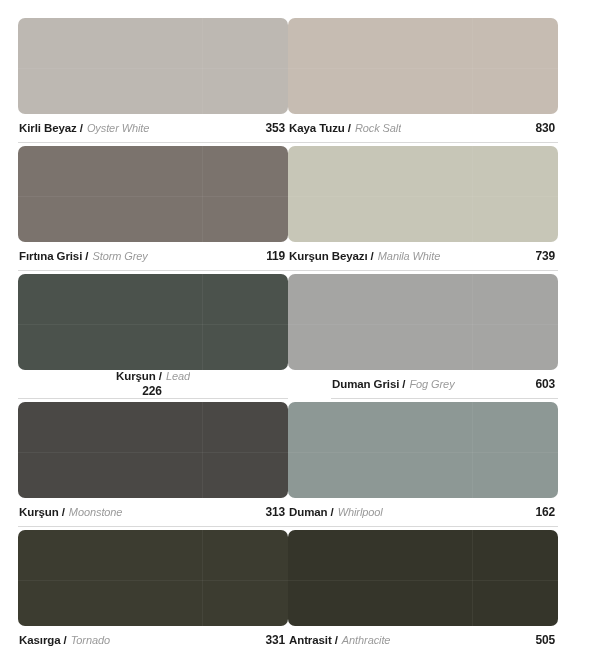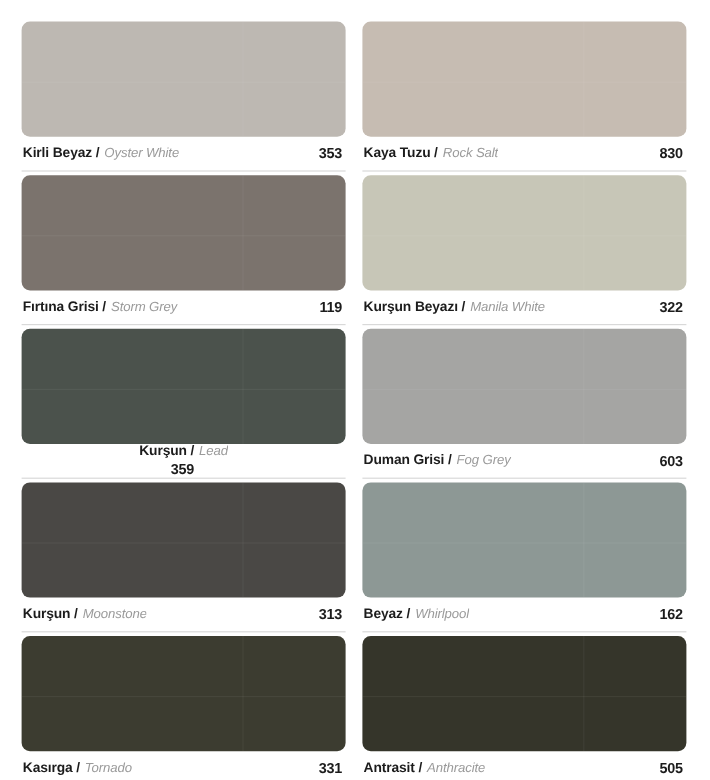--- a/index.html
+++ b/index.html
@@ -15,21 +15,20 @@
   }
 
   #palette-sheet {
     width: 592px;
     height: 640px;
     box-sizing: border-box;
     padding: 18px 34px 0 18px;
     display: flex;
     flex-direction: row;
     justify-content: space-between;
-    gap: 14px;
   }
 
   .palette-column {
     width: 270px;
     display: flex;
     flex-direction: column;
   }
 
   .swatch-card {
     width: 270px;
@@ -144,21 +143,21 @@
     </div>
 
     <div class="swatch-card">
       <div class="swatch-chip" style="background-color: rgb(75, 82, 76);"></div>
       <div class="swatch-caption" style="border-bottom-color: rgb(217, 217, 217); flex-direction: column;">
         <div class="swatch-names">
           <span class="name-tr">Kurşun</span>
           <span class="name-sep">/</span>
           <span class="name-en">Lead</span>
         </div>
-        <span class="swatch-code">359</span>
+        <span class="swatch-code">226</span>
       </div>
     </div>
 
     <div class="swatch-card">
       <div class="swatch-chip" style="background-color: rgb(74, 72, 69);"></div>
       <div class="swatch-caption" style="border-bottom-color: rgb(217, 217, 217);">
         <div class="swatch-names">
           <span class="name-tr">Kurşun</span>
           <span class="name-sep">/</span>
           <span class="name-en">Moonstone</span>
@@ -196,41 +195,41 @@
     </div>
 
     <div class="swatch-card">
       <div class="swatch-chip" style="background-color: rgb(199, 198, 183);"></div>
       <div class="swatch-caption" style="border-bottom-color: rgb(217, 217, 217);">
         <div class="swatch-names">
           <span class="name-tr">Kurşun Beyazı</span>
           <span class="name-sep">/</span>
           <span class="name-en">Manila White</span>
         </div>
-        <span class="swatch-code">322</span>
+        <span class="swatch-code">739</span>
       </div>
     </div>
 
     <div class="swatch-card">
       <div class="swatch-chip" style="background-color: rgb(165, 165, 163);"></div>
-      <div class="swatch-caption" style="border-bottom-color: rgb(217, 217, 217);">
+      <div class="swatch-caption" style="border-bottom-color: rgb(217, 217, 217); margin-left: 43px;">
         <div class="swatch-names">
           <span class="name-tr">Duman Grisi</span>
           <span class="name-sep">/</span>
           <span class="name-en">Fog Grey</span>
         </div>
         <span class="swatch-code">603</span>
       </div>
     </div>
 
     <div class="swatch-card">
       <div class="swatch-chip" style="background-color: rgb(141, 152, 149);"></div>
       <div class="swatch-caption" style="border-bottom-color: rgb(217, 217, 217);">
         <div class="swatch-names">
-          <span class="name-tr">Beyaz</span>
+          <span class="name-tr">Duman</span>
           <span class="name-sep">/</span>
           <span class="name-en">Whirlpool</span>
         </div>
         <span class="swatch-code">162</span>
       </div>
     </div>
 
     <div class="swatch-card">
       <div class="swatch-chip" style="background-color: rgb(53, 53, 42);"></div>
       <div class="swatch-caption" style="border-bottom-color: rgb(217, 217, 217);">

